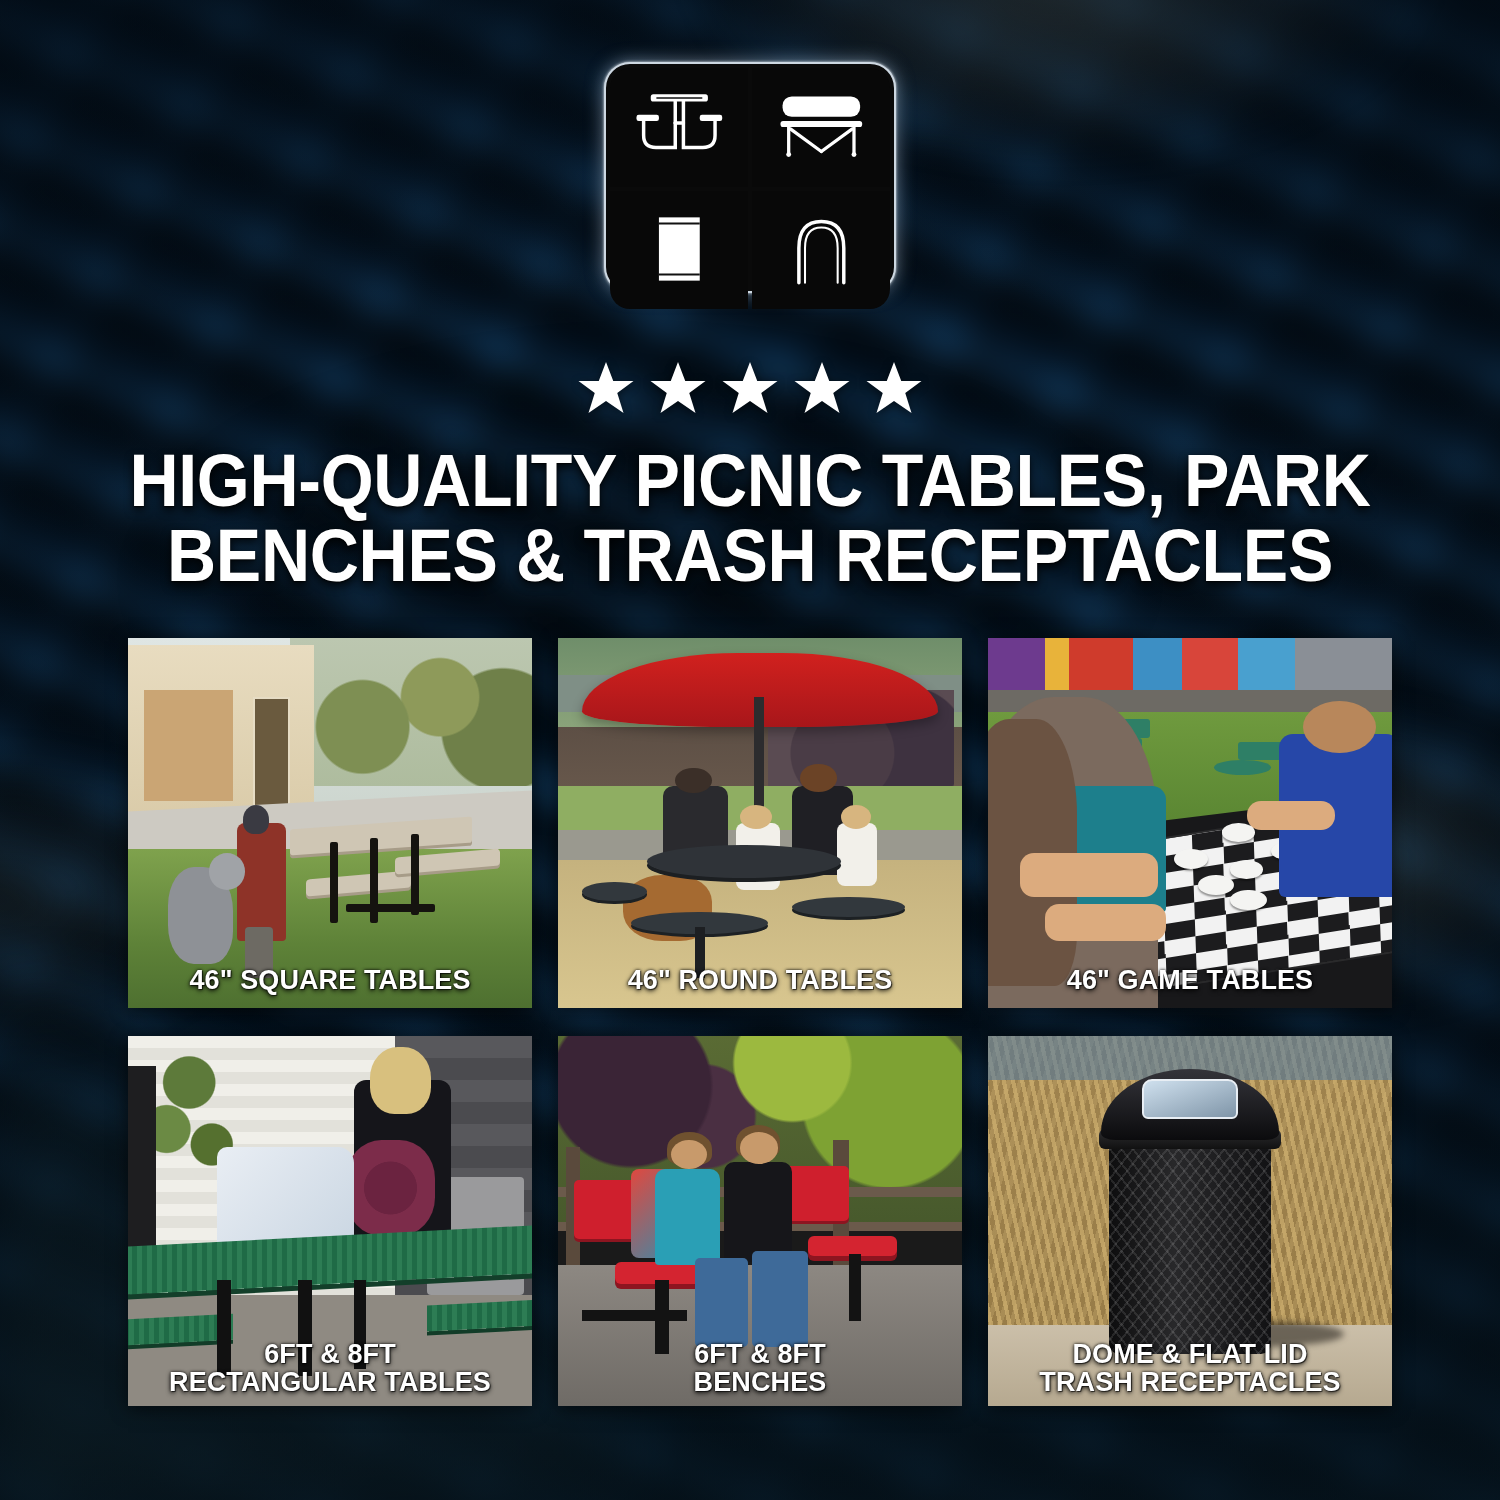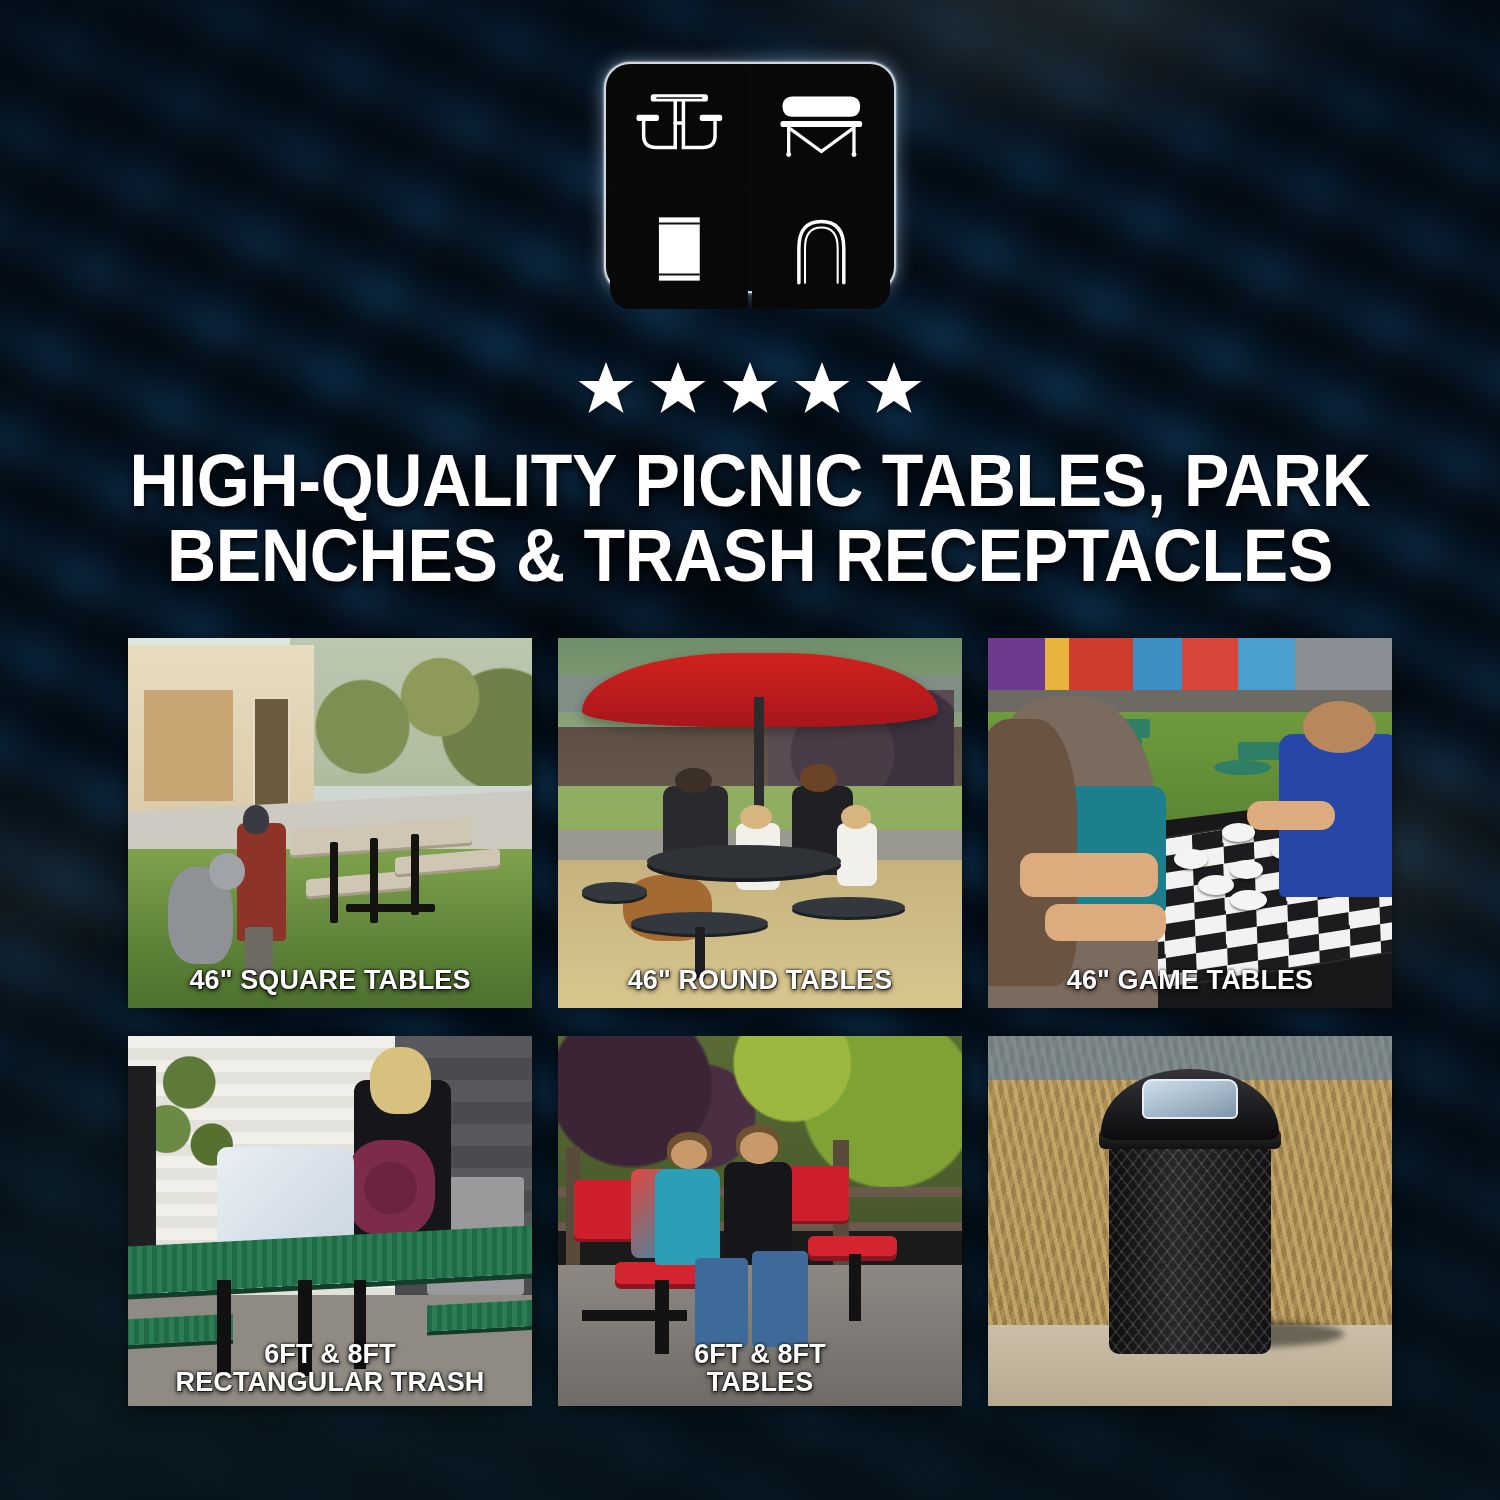--- a/index.html
+++ b/index.html
@@ -424,21 +424,21 @@
         <div class="bag"></div>
         <div class="top"></div>
         <div class="bench" style="left:-6%;top:76%;width:32%;height:7%;transform:skewY(-3deg);"></div>
         <div class="bench" style="left:74%;top:72%;width:34%;height:7%;transform:skewY(-3deg);"></div>
         <div class="leg" style="left:22%;top:66%;width:3.5%;height:26%;"></div>
         <div class="leg" style="left:42%;top:66%;width:3.5%;height:26%;"></div>
         <div class="leg" style="left:56%;top:66%;width:3%;height:24%;"></div>
       </div>
       <div class="cap two">
         <span>6FT &amp; 8FT</span>
-        <span class="l2">RECTANGULAR TRASH</span>
+        <span class="l2">RECTANGULAR TABLES</span>
       </div>
     </div>
 
     <div class="card c5">
       <div class="photo">
         <div class="fol"></div>
         <div class="fence"></div>
         <div class="post" style="left:68%;top:28%;width:4%;height:34%;"></div>
         <div class="post" style="left:2%;top:30%;width:3.5%;height:32%;"></div>
         <div class="grav"></div>
@@ -454,31 +454,35 @@
         <div class="hair" style="left:27%;top:26%;width:11%;height:9%;"></div>
         <div class="head" style="left:28%;top:28%;width:9%;height:8%;"></div>
         <div class="kid" style="left:41%;top:34%;width:17%;height:27%;background:#16161a;"></div>
         <div class="hair" style="left:44%;top:24%;width:11%;height:9%;"></div>
         <div class="head" style="left:45%;top:26%;width:9.5%;height:8.5%;"></div>
         <div class="jeans" style="left:34%;top:60%;width:13%;height:24%;"></div>
         <div class="jeans" style="left:48%;top:58%;width:14%;height:26%;"></div>
       </div>
       <div class="cap two">
         <span>6FT &amp; 8FT</span>
-        <span class="l2">TABLES</span>
+        <span class="l2">BENCHES</span>
       </div>
     </div>
 
     <div class="card c6">
       <div class="photo">
         <div class="grass"></div>
         <div class="sky"></div>
         <div class="walk"></div>
         <div class="shadow"></div>
         <div class="body"></div>
         <div class="rim"></div>
         <div class="dome"></div>
         <div class="dwin"></div>
       </div>
+      <div class="cap two">
+        <span>DOME &amp; FLAT LID</span>
+        <span class="l2">TRASH RECEPTACLES</span>
+      </div>
     </div>
 
   </div>
 </div>
 
 </body></html>

